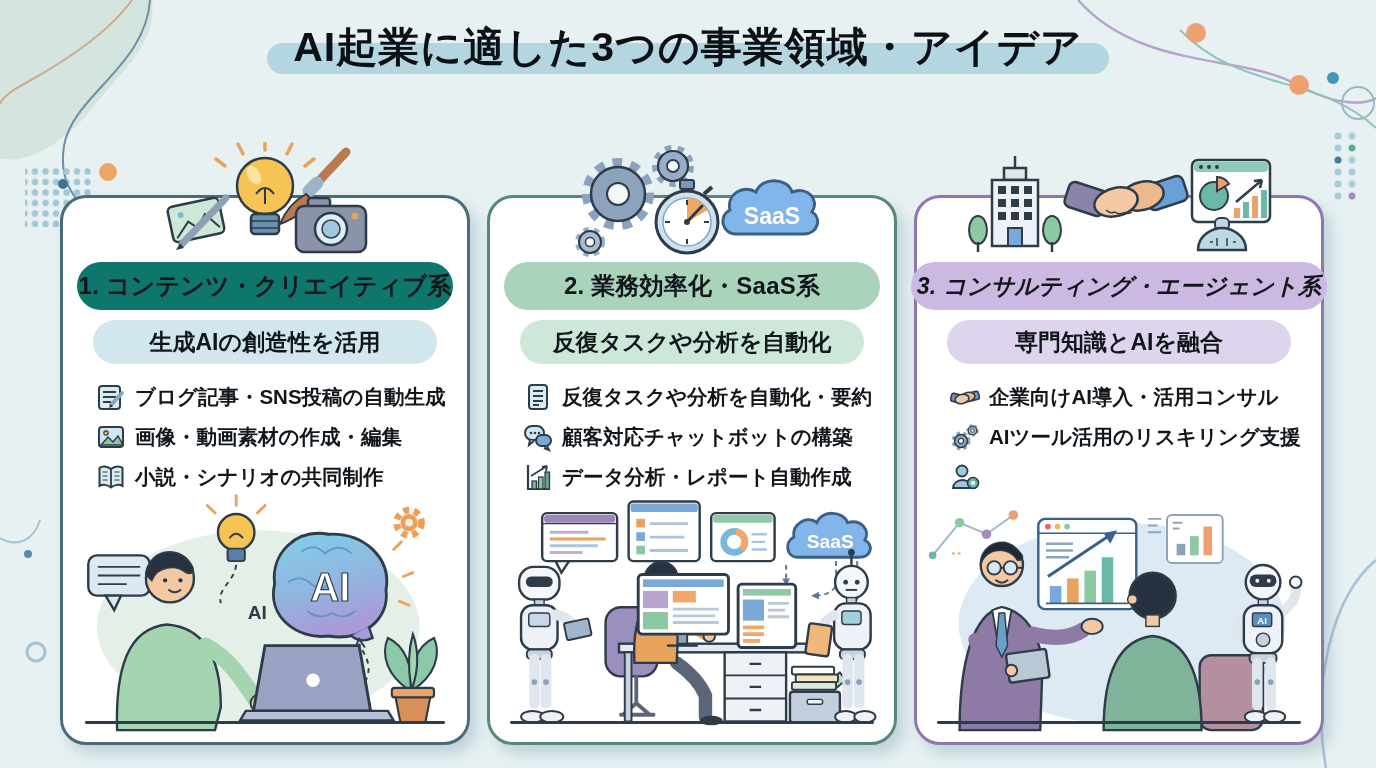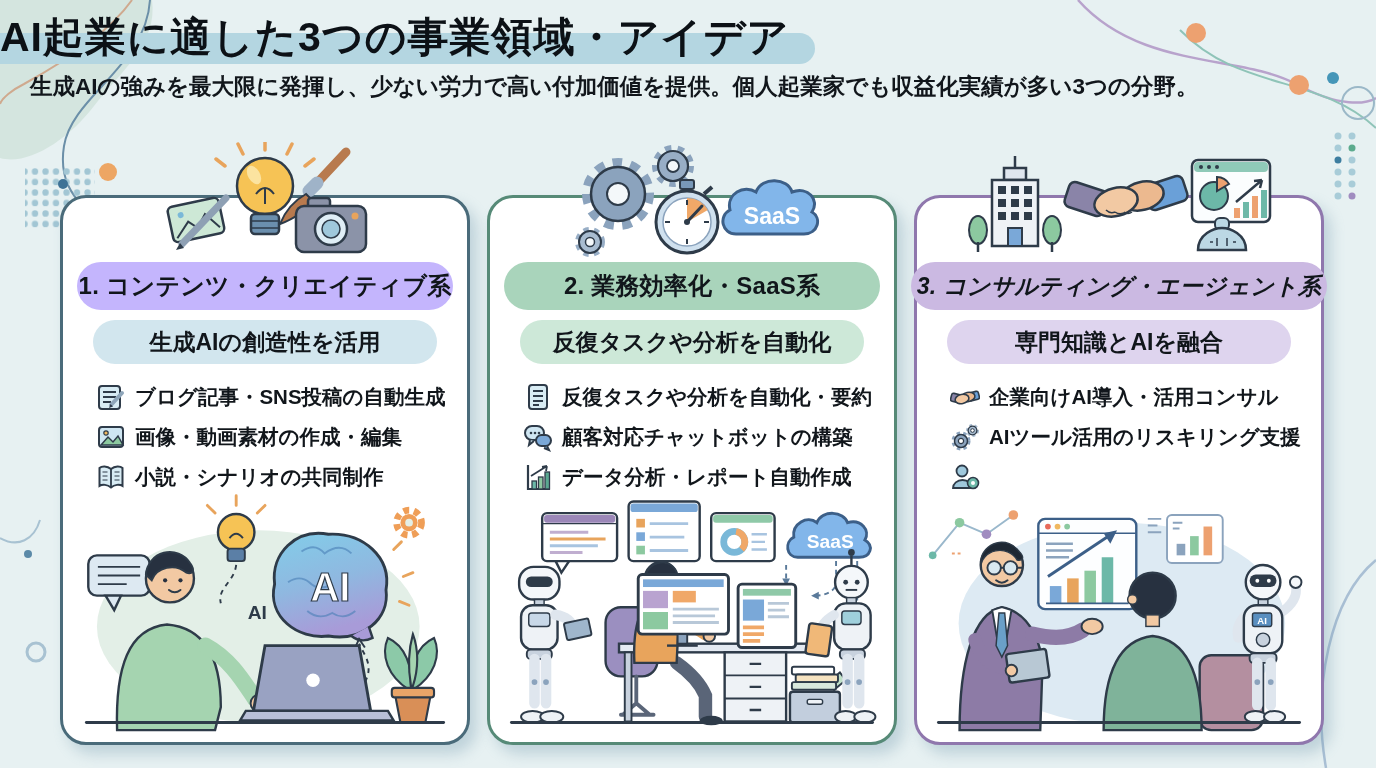--- a/index.html
+++ b/index.html
@@ -1,19 +1,19 @@
 <!DOCTYPE html>
 <html><head>
 <meta charset="utf-8">
 <style>
 *{box-sizing:border-box}
 body{margin:0}
 .canvas{position:relative;width:1376px;height:768px;overflow:hidden;background:#e7f1f2;font-family:"Liberation Sans",sans-serif;color:#11161b}
 .bg-deco{position:absolute;inset:0;width:100%;height:100%}
-.header{position:absolute;top:2px;left:0;width:100%;z-index:2}
+.header{position:absolute;top:12px;left:0;width:100%;text-align:center;z-index:2}
 .title{display:inline-block;position:relative;margin:12px auto 0;font-size:41px;font-weight:900;letter-spacing:1px;line-height:1.15;color:#0c1116}
 .title-hl{position:absolute;left:-26px;right:-26px;bottom:-3px;height:31px;border-radius:16px;background:#b4d6e1;z-index:-1}
 .subtitle{margin:10px 30px 0;font-size:22.5px;font-weight:700;color:#11161b}
 .cards{position:absolute;left:60px;top:195px;display:flex;gap:17px;z-index:1}
 .card{position:relative;width:410px;height:550px;background:#fff;border:3.5px solid #4a6b7a;border-radius:26px;display:flex;flex-direction:column;align-items:center;box-shadow:7px 9px 14px rgba(110,150,170,.33)}
 .top-icons{position:absolute;top:-56px;left:50%;transform:translateX(-50%)}
 .top-icons svg{display:block}
 .pill{margin-top:64px;min-height:48px;width:376px;border-radius:26px;display:flex;align-items:center;justify-content:center;font-size:24px;font-weight:800;letter-spacing:.2px;text-align:center}
 .card-3 .pill{width:calc(100% + 12px);font-size:23px}
 .subpill{margin-top:10px;width:344px;min-height:44px;border-radius:24px;display:flex;align-items:center;justify-content:center;font-size:23px;font-weight:800}
@@ -61,21 +61,20 @@
       <circle cx="1338" cy="184" r="3.5" fill="#a8ccd8"></circle>
         <circle cx="1352" cy="184" r="3.5" fill="#a8ccd8"></circle>
       <circle cx="1338" cy="196" r="3.5" fill="#a8ccd8"></circle>
         <circle cx="1352" cy="196" r="3.5" fill="#a08cc0"></circle>
     </g>
     <path d="M1376 560 C1330 598 1312 688 1326 768" fill="none" stroke="#a9bfd4" stroke-width="2.5"></path>
   </svg>
 
   <header class="header">
     <h1 class="title"><span class="title-hl" style="background: rgb(180, 214, 225);"></span><span>AI起業に適した3つの事業領域・アイデア</span></h1>
-    <p class="subtitle">生成AIの強みを最大限に発揮し、少ない労力で高い付加価値を提供。個人起業家でも収益化実績が多い3つの分野。</p>
   </header>
 
   <main class="cards">
 
     <section class="card card-1" style="border-color: rgb(74, 107, 122);">
       <div class="top-icons">
         <svg width="230" height="114" viewBox="0 0 230 114">
           <g transform="rotate(-12 46 78)">
             <rect x="20" y="60" width="52" height="36" rx="5" fill="#cde8d6" stroke="#2e3b49" stroke-width="2.5"></rect>
             <path d="M24 92 l14 -14 8 8 10 -12 12 16" fill="none" stroke="#2e3b49" stroke-width="2"></path>
@@ -100,21 +99,21 @@
           </g>
           <g>
             <rect x="158" y="56" width="22" height="12" rx="3" fill="#8b93a8" stroke="#2e3b49" stroke-width="2.5"></rect>
             <rect x="146" y="64" width="70" height="46" rx="8" fill="#8b93a8" stroke="#2e3b49" stroke-width="2.5"></rect>
             <circle cx="181" cy="87" r="16" fill="#dfeef6" stroke="#2e3b49" stroke-width="2.5"></circle>
             <circle cx="181" cy="87" r="9" fill="#9fc8dc" stroke="#2e3b49" stroke-width="1.5"></circle>
             <circle cx="205" cy="74" r="3.5" fill="#e8a45c"></circle>
           </g>
         </svg>
       </div>
-      <div class="pill" style="background: #c4b5fd;">1. コンテンツ・クリエイティブ系</div>
+      <div class="pill" style="background: #0f766e;">1. コンテンツ・クリエイティブ系</div>
       <div class="subpill" style="background: rgb(210, 230, 238);">生成AIの創造性を活用</div>
       <ul class="items">
         <li>
           <svg class="li-icon" viewBox="0 0 30 30">
             <rect x="3" y="4" width="21" height="23" rx="3" fill="#d8ecf4" stroke="#2e3b49" stroke-width="2"></rect>
             <path d="M7 10 h13 M7 15 h13 M7 20 h8" stroke="#2e3b49" stroke-width="1.8"></path>
             <path d="M15 23 L26 11" stroke="#8fa6ba" stroke-width="4" stroke-linecap="round"></path>
             <path d="M13 26 l4 -1.5 -2.5 -2.5 z" fill="#2e3b49"></path>
           </svg>
           <span>ブログ記事・SNS投稿の自動生成</span>

